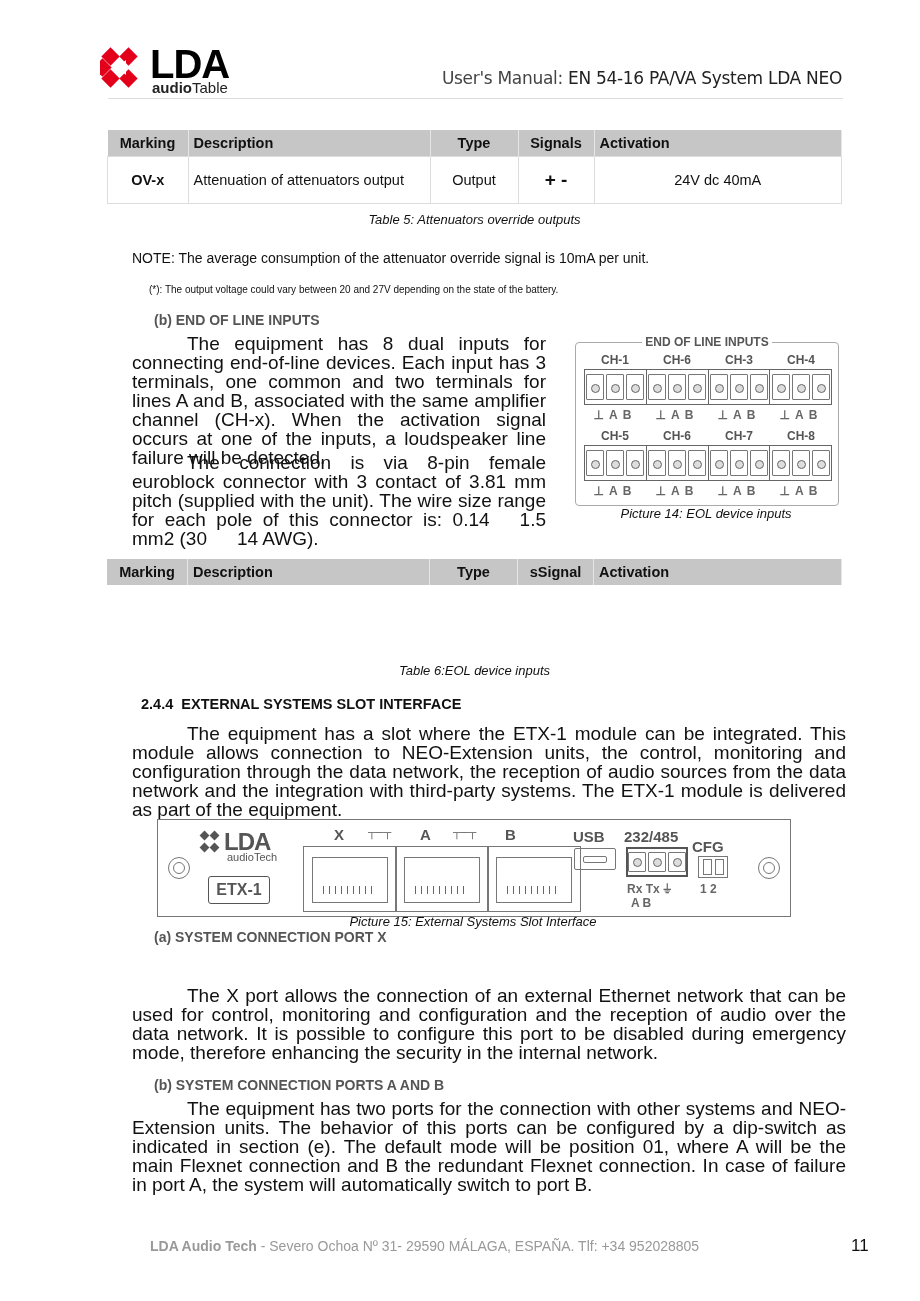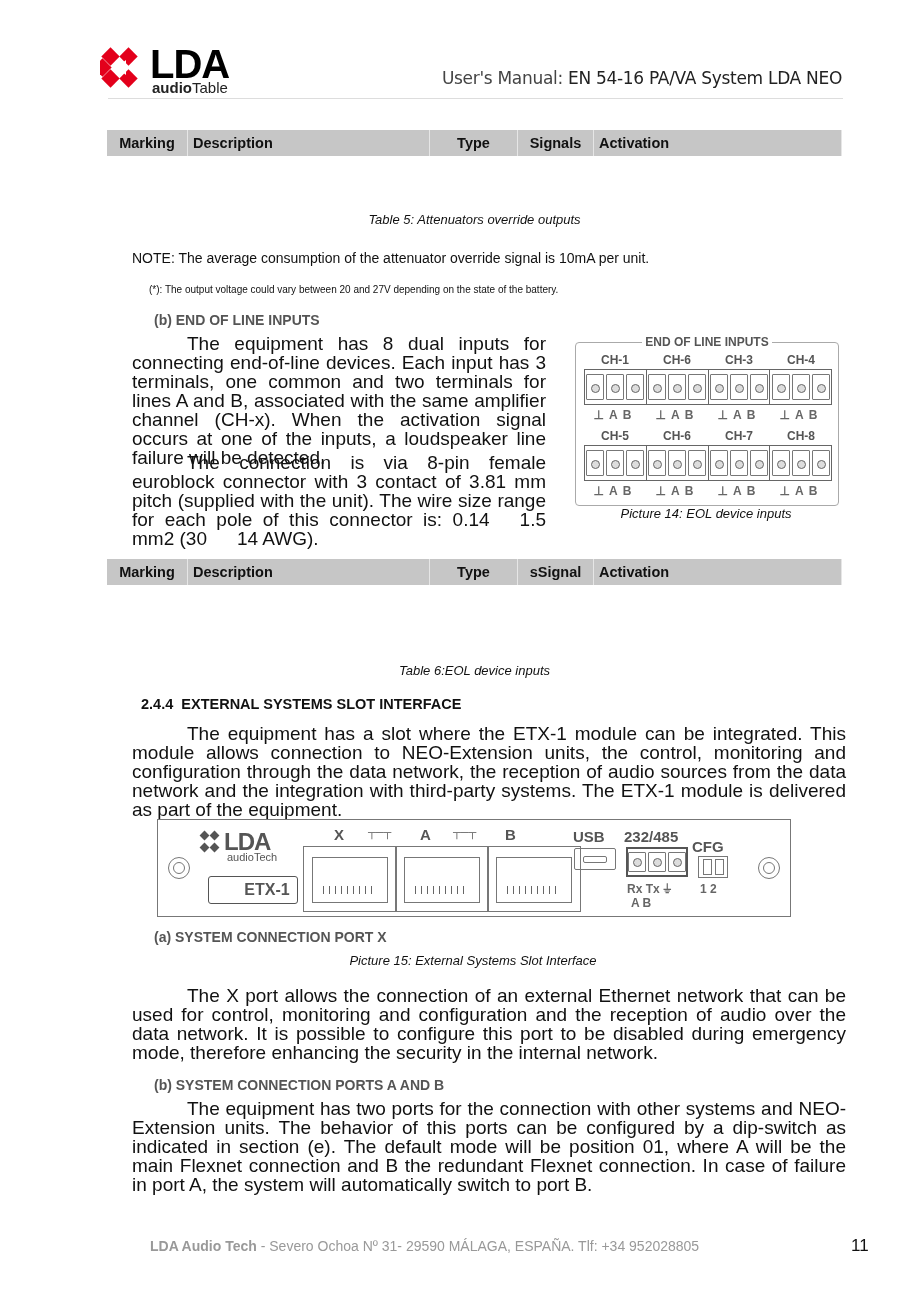--- a/index.html
+++ b/index.html
@@ -40,21 +40,21 @@
   .block:last-child { border-right: none; }
   .term { width: 16px; height: 24px; border: 1px solid #777; position: relative; border-radius: 1px; }
   .term::after { content: ""; position: absolute; left: 4px; top: 9px; width: 7px; height: 7px; border: 1px solid #666; border-radius: 50%; background: #ddd; }
   .pin-labels { display: flex; height: 15px; margin-top: 3px; }
   .pin-labels div { flex: 1; text-align: center; font-size: 12px; font-weight: bold; color: #666; letter-spacing: 5px; }
 
   
   .etx-pic { left: 157px; top: 819px; width: 632px; height: 96px; border: 1px solid #777; }
   .screw { position: absolute; width: 20px; height: 20px; border: 1px solid #777; border-radius: 50%; }
   .screw::after { content: ""; position: absolute; left: 4px; top: 4px; width: 10px; height: 10px; border: 1px solid #777; border-radius: 50%; }
-  .etx-label { position: absolute; left: 50px; top: 56px; width: 60px; height: 26px; border: 1.5px solid #555; border-radius: 3px; text-align: center; line-height: 26px; font-weight: bold; font-size: 16px; color: #555; padding-left: 28px; }
+  .etx-label { position: absolute; left: 50px; top: 56px; width: 60px; height: 26px; border: 1.5px solid #555; border-radius: 3px; text-align: center; line-height: 26px; font-weight: bold; font-size: 16px; color: #555; }
   .etx-logo { position: absolute; left: 40px; top: 10px; }
   .etx-logo .t { position: absolute; left: 26px; top: -2px; font-weight: bold; font-size: 24px; color: #555; letter-spacing: -1px; }
   .etx-logo .s { position: absolute; left: 29px; top: 21px; font-size: 11px; color: #555; white-space: nowrap; }
   .rj45 { position: absolute; top: 26px; width: 92px; height: 64px; border: 1px solid #777; }
   .rj45-inner { position: absolute; left: 8px; top: 10px; width: 74px; height: 44px; border: 1px solid #777; }
   .rj45-inner::after { content: ""; position: absolute; left: 10px; top: 28px; width: 54px; height: 8px; background: repeating-linear-gradient(90deg, #666 0 1px, transparent 1px 6px); }
   .port-label { position: absolute; top: 6px; font-weight: bold; font-size: 15px; color: #555; }
   .net-icon { position: absolute; top: 6px; font-size: 11px; color: #555; }
   .usb { position: absolute; left: 416px; top: 30px; width: 40px; height: 20px; border: 1px solid #777; border-radius: 2px; }
   .usb::after { content: ""; position: absolute; left: 8px; top: 7px; width: 22px; height: 5px; border: 1px solid #777; border-radius: 2px; }
@@ -94,20 +94,27 @@
 
 <table class="abs spec" style="left:107px; top:130px; width:735px;">
   <tbody>
       <tr>
     <th class="c" style="width:70px">Marking</th>
     <th style="width:231px">Description</th>
     <th class="c" style="width:77px">Type</th>
     <th class="c" style="width:65px">Signals</th>
     <th>Activation</th>
   </tr>
+  <tr style="height:47px">
+    <td class="c" style="font-weight:bold">OV-x</td>
+    <td>Attenuation of attenuators output</td>
+    <td class="c">Output</td>
+    <td class="c" style="font-weight:bold;font-size:19px">+ -</td>
+    <td class="c">24V dc 40mA</td>
+  </tr>
 </tbody>
   </table>
 <div class="abs caption" style="left:107px; top:212px; width:735px;">Table 5: Attenuators override outputs</div>
 
 <div class="abs" style="left:132px; top:250px; font-size:14px;">NOTE: The average consumption of the attenuator override signal is 10mA per unit.</div>
 <div class="abs" style="left:132px; top:284px; font-size:10px;margin-left:17px;">(*): The output voltage could vary between 20 and 27V depending on the state of the battery.</div>
 
 <div class="abs sub-head" style="left:154px; top:312px;">(b) END OF LINE INPUTS</div>
 <div class="abs body-text" style="left:132px; top:334px; width:414px;">
   <span class="indent"></span><span>The equipment has 8 dual inputs for connecting end-of-line devices. Each input has 3 terminals, one common and two terminals for lines A and B, associated with the same amplifier channel (CH-x). When the activation signal occurs at one of the inputs, a loudspeaker line failure will be detected.</span>
@@ -257,21 +264,21 @@
 
   <div class="port-label" style="left:534px; top:18px;">CFG</div>
   <div class="dip" style="top:36px;">
       <div></div>
       <div></div>
     </div>
   <div class="small-lbl" style="left:542px; top:62px;">1 2</div>
 
   <div class="screw" style="left:600px; top:37px;"></div>
 </div>
-<div class="abs caption" style="left:157px; top:914px; width:632px;margin-top:39px;">Picture 15: External Systems Slot Interface</div>
+<div class="abs caption" style="left:157px; top:914px; width:632px;">Picture 15: External Systems Slot Interface</div>
 
 <div class="abs sub-head" style="left:154px; top:929px;">(a) SYSTEM CONNECTION PORT X</div>
 <div class="abs body-text" style="left:132px; top:963px; width:714px;margin-top:23px;">
   <span class="indent"></span><span>The X port allows the connection of an external Ethernet network that can be used for control, monitoring and configuration and the reception of audio over the data network. It is possible to configure this port to be disabled during emergency mode, therefore enhancing the security in the internal network.</span>
 </div>
 
 <div class="abs sub-head" style="left:154px; top:1077px;">(b) SYSTEM CONNECTION PORTS A AND B</div>
 <div class="abs body-text" style="left:132px; top:1099px; width:714px;">
   <span class="indent"></span><span>The equipment has two ports for the connection with other systems and NEO-Extension units. The behavior of this ports can be configured by a dip-switch as indicated in section (e). The default mode will be position 01, where A will be the main Flexnet connection and B the redundant Flexnet connection. In case of failure in port A, the system will automatically switch to port B.</span>
 </div>

